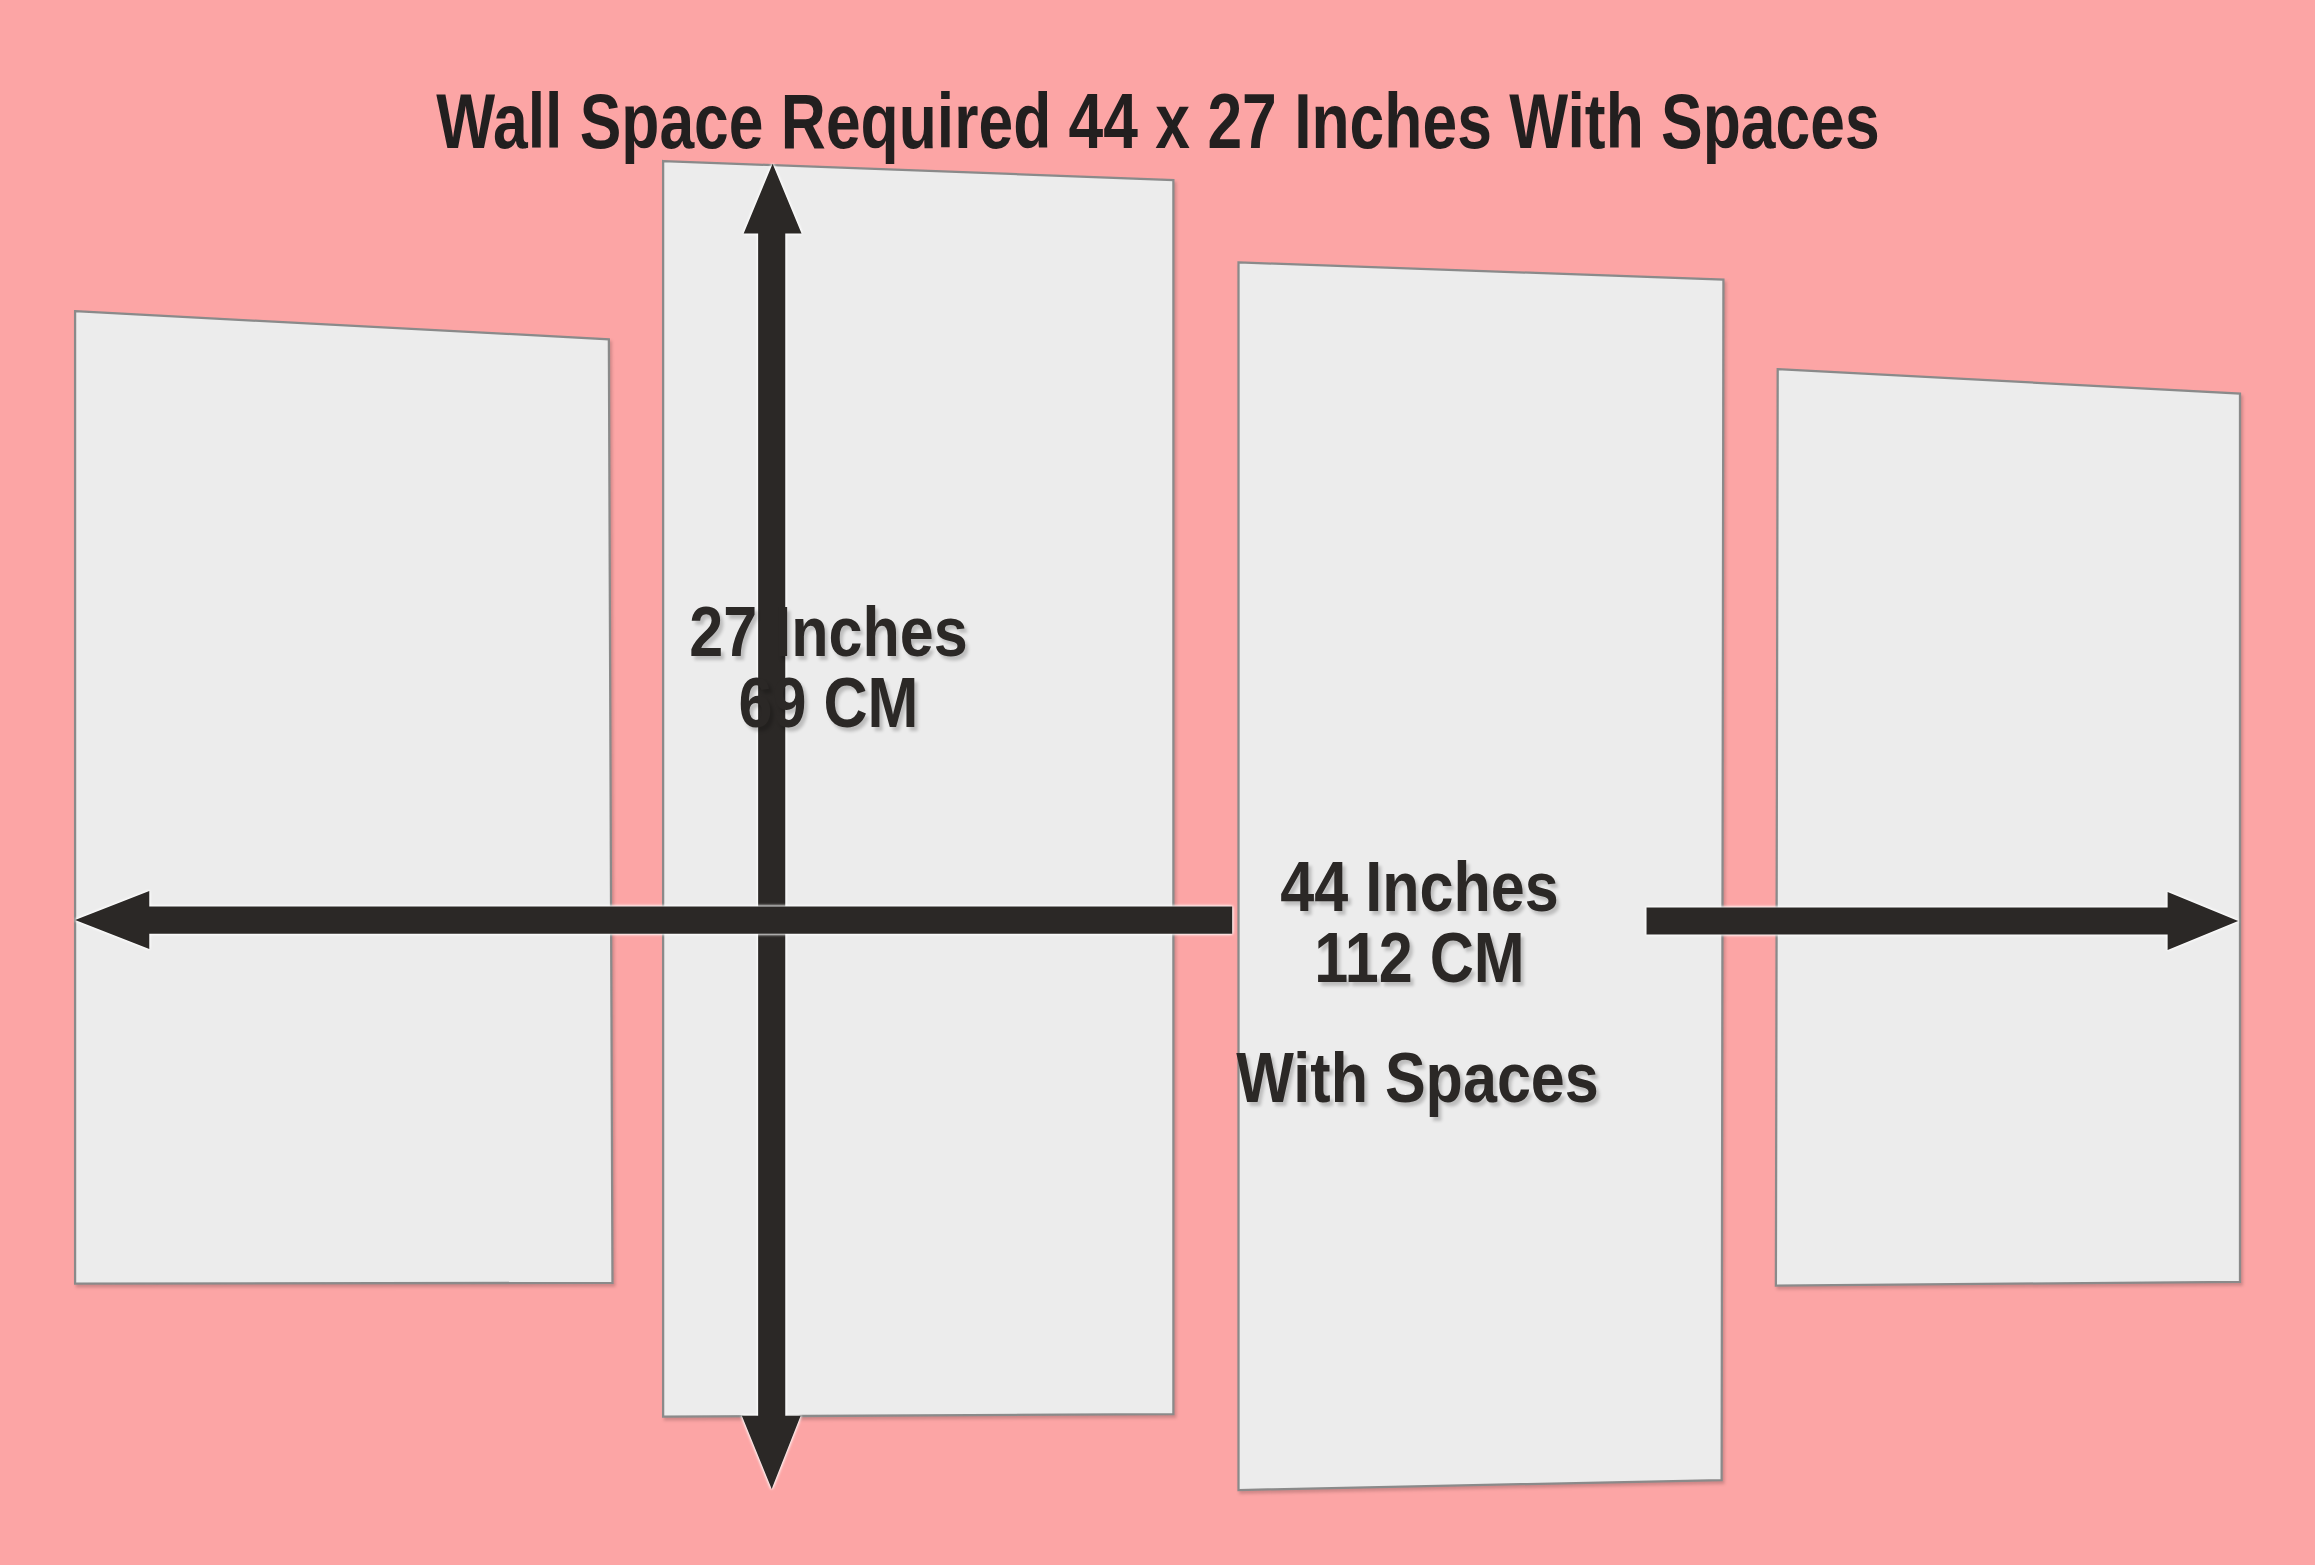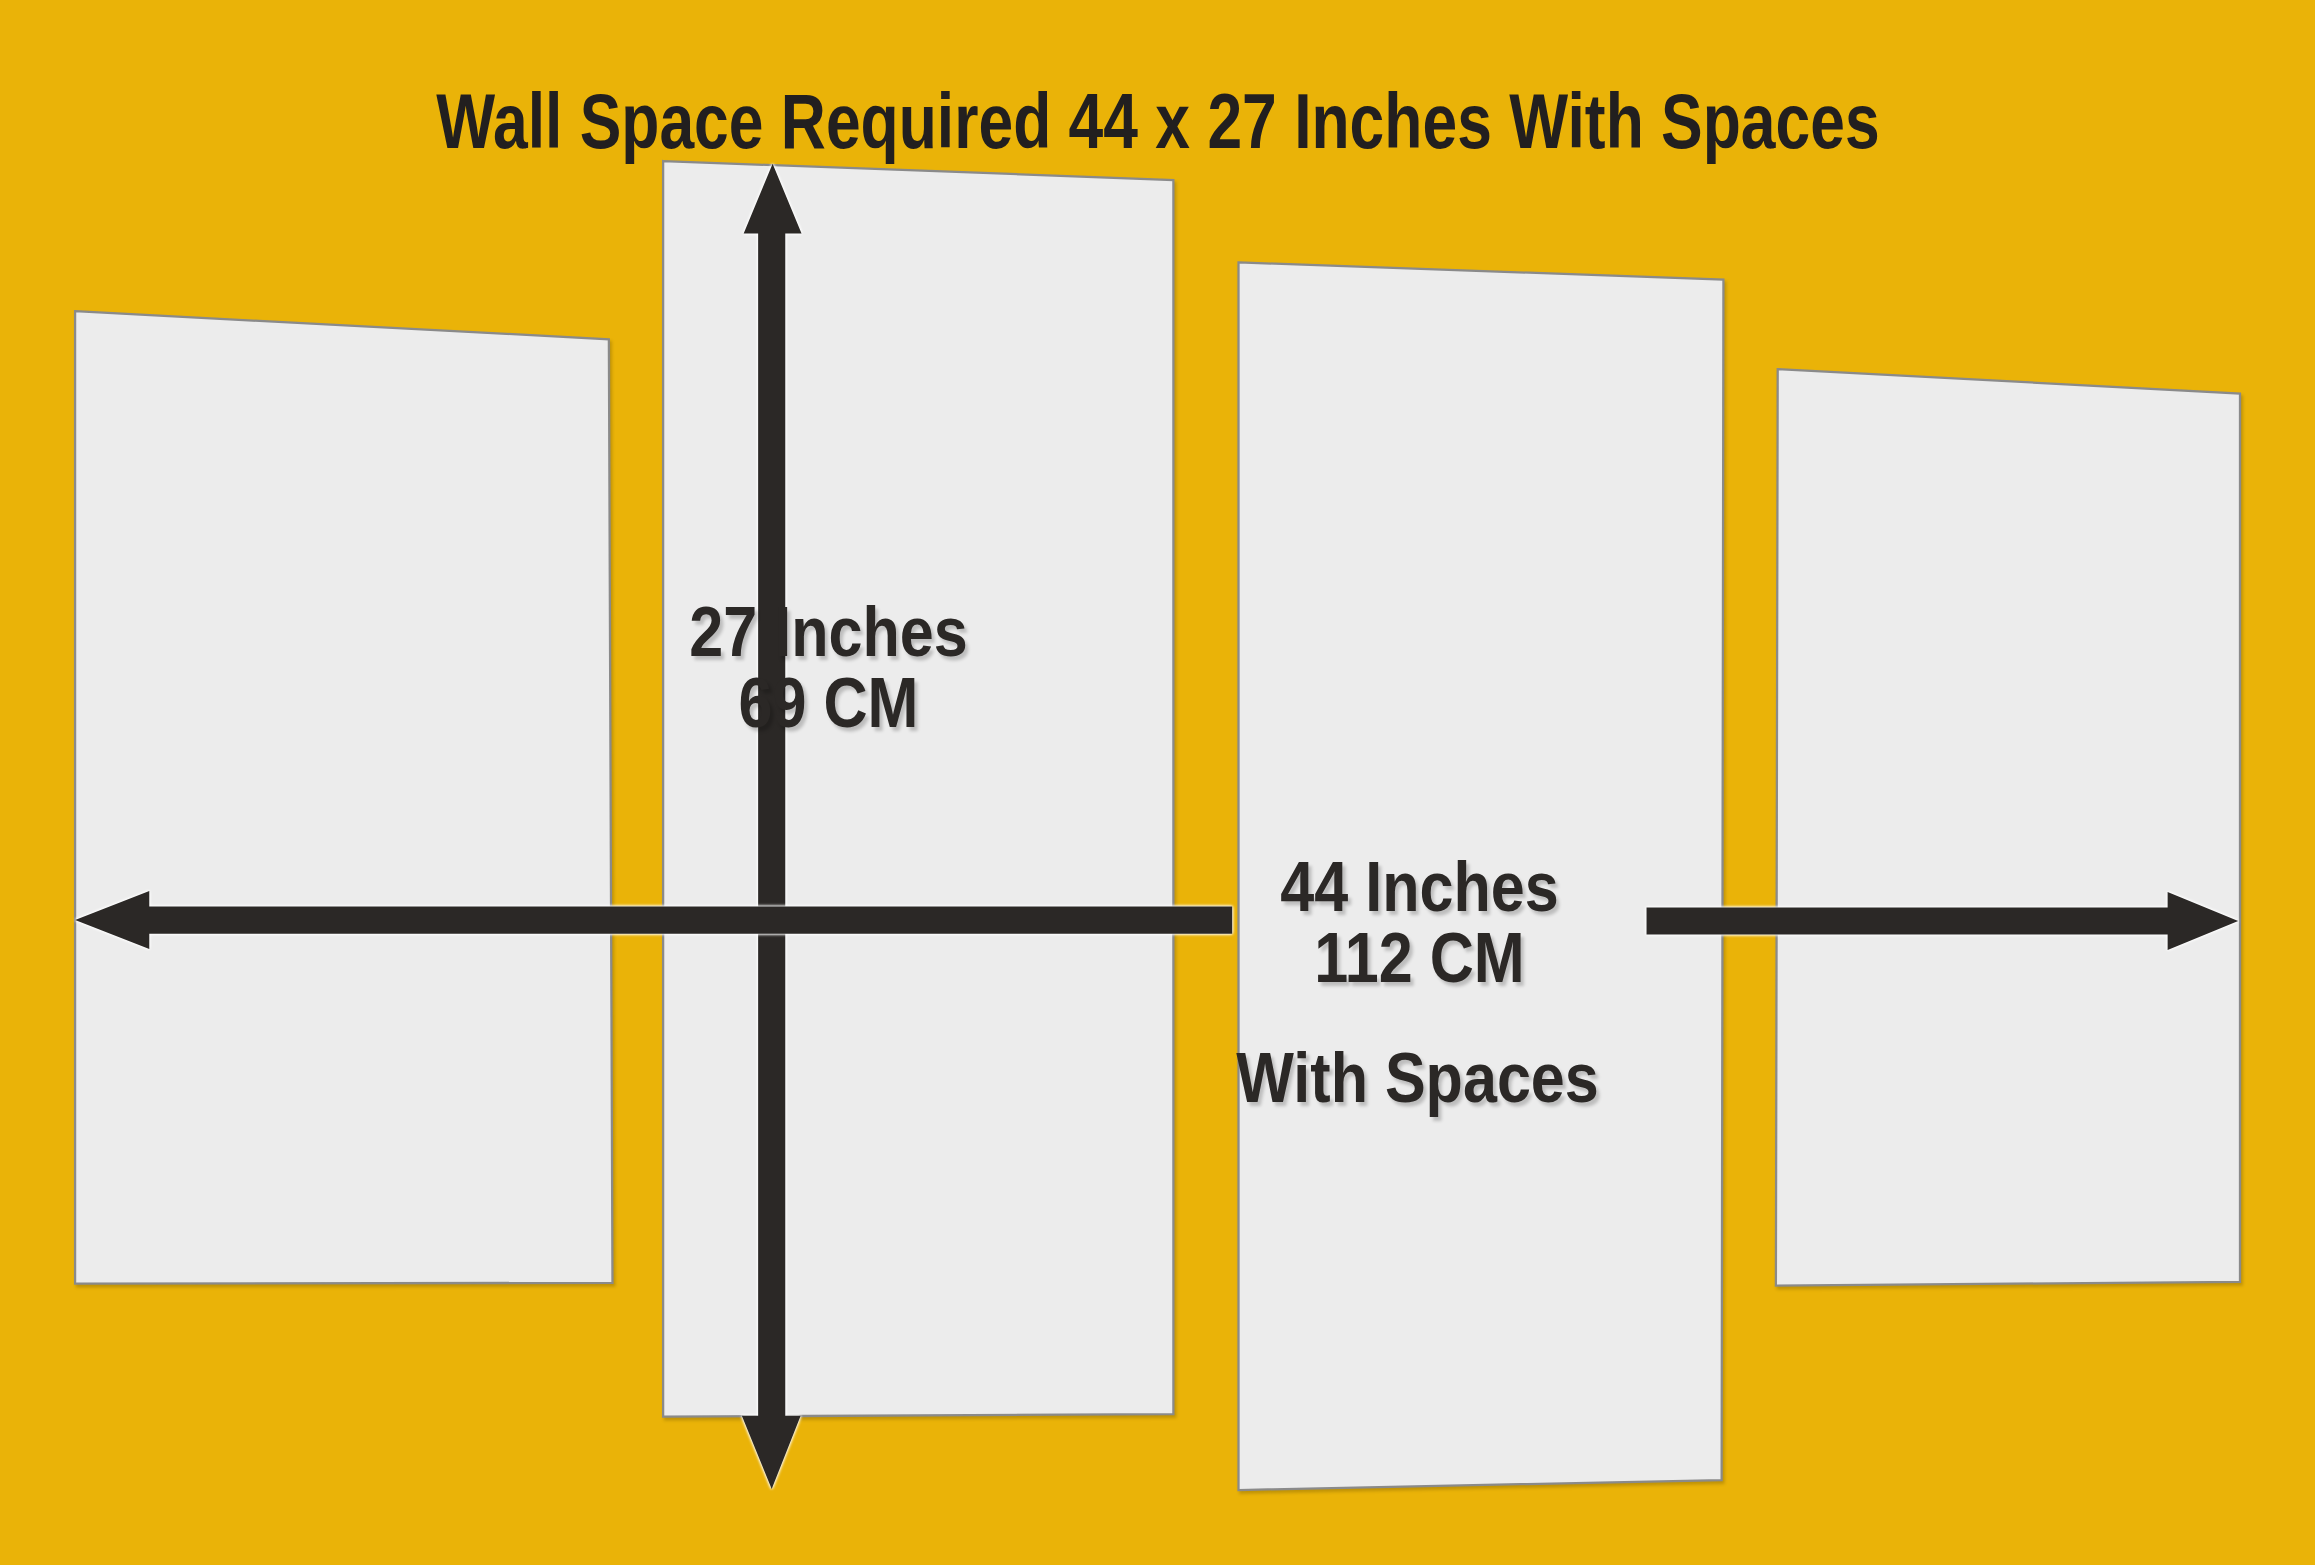--- a/index.html
+++ b/index.html
@@ -1,19 +1,19 @@
 <!DOCTYPE html>
 <html style="font-size:14.5px"><head>
 <meta charset="utf-8">
 <style>
   html,body{margin:0;padding:0;background:#ffffff;}
   .stage{
     position:relative;
     width:2316px;height:1566px;
-    background:#eab308;
+    background:#fca5a5;
     overflow:hidden;
     font-family:"Liberation Sans","DejaVu Sans",sans-serif;
   }
   svg.diagram{position:absolute;left:0;top:0;}
   .panel{
     fill:#ececec;
     stroke:#8a8a8a;
     stroke-width:2.5;
     filter:drop-shadow(2px 3px 2px rgba(0,0,0,0.18));
   }

